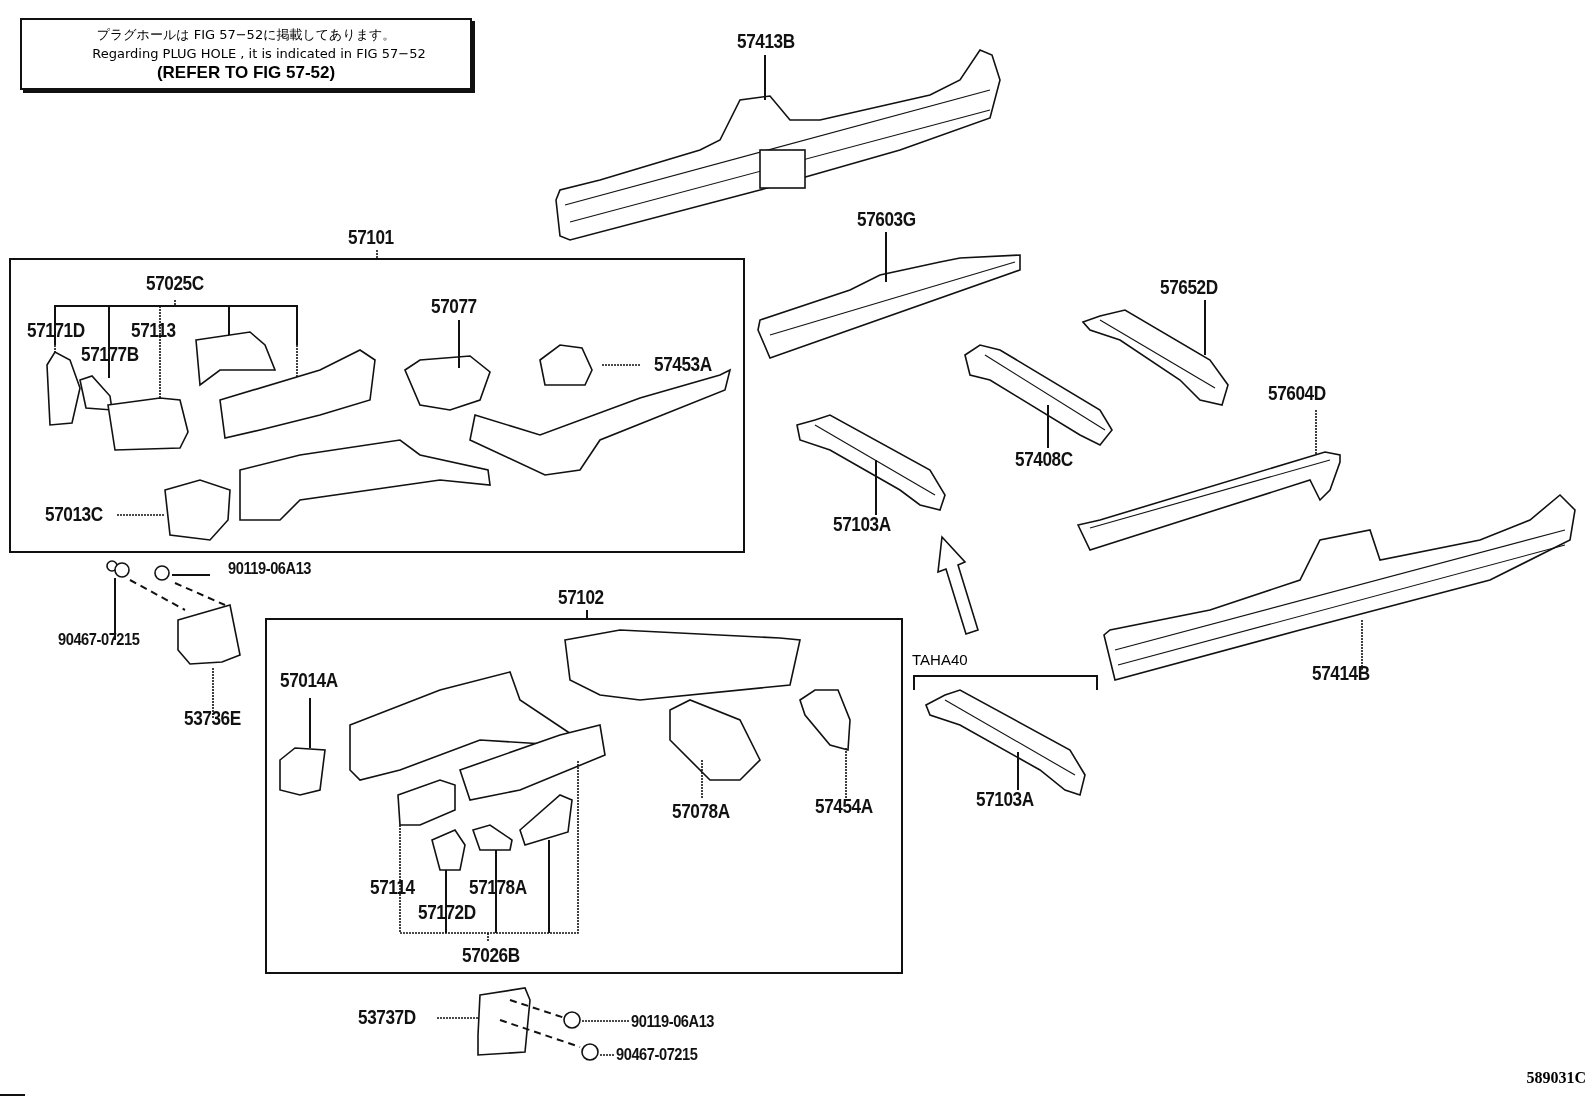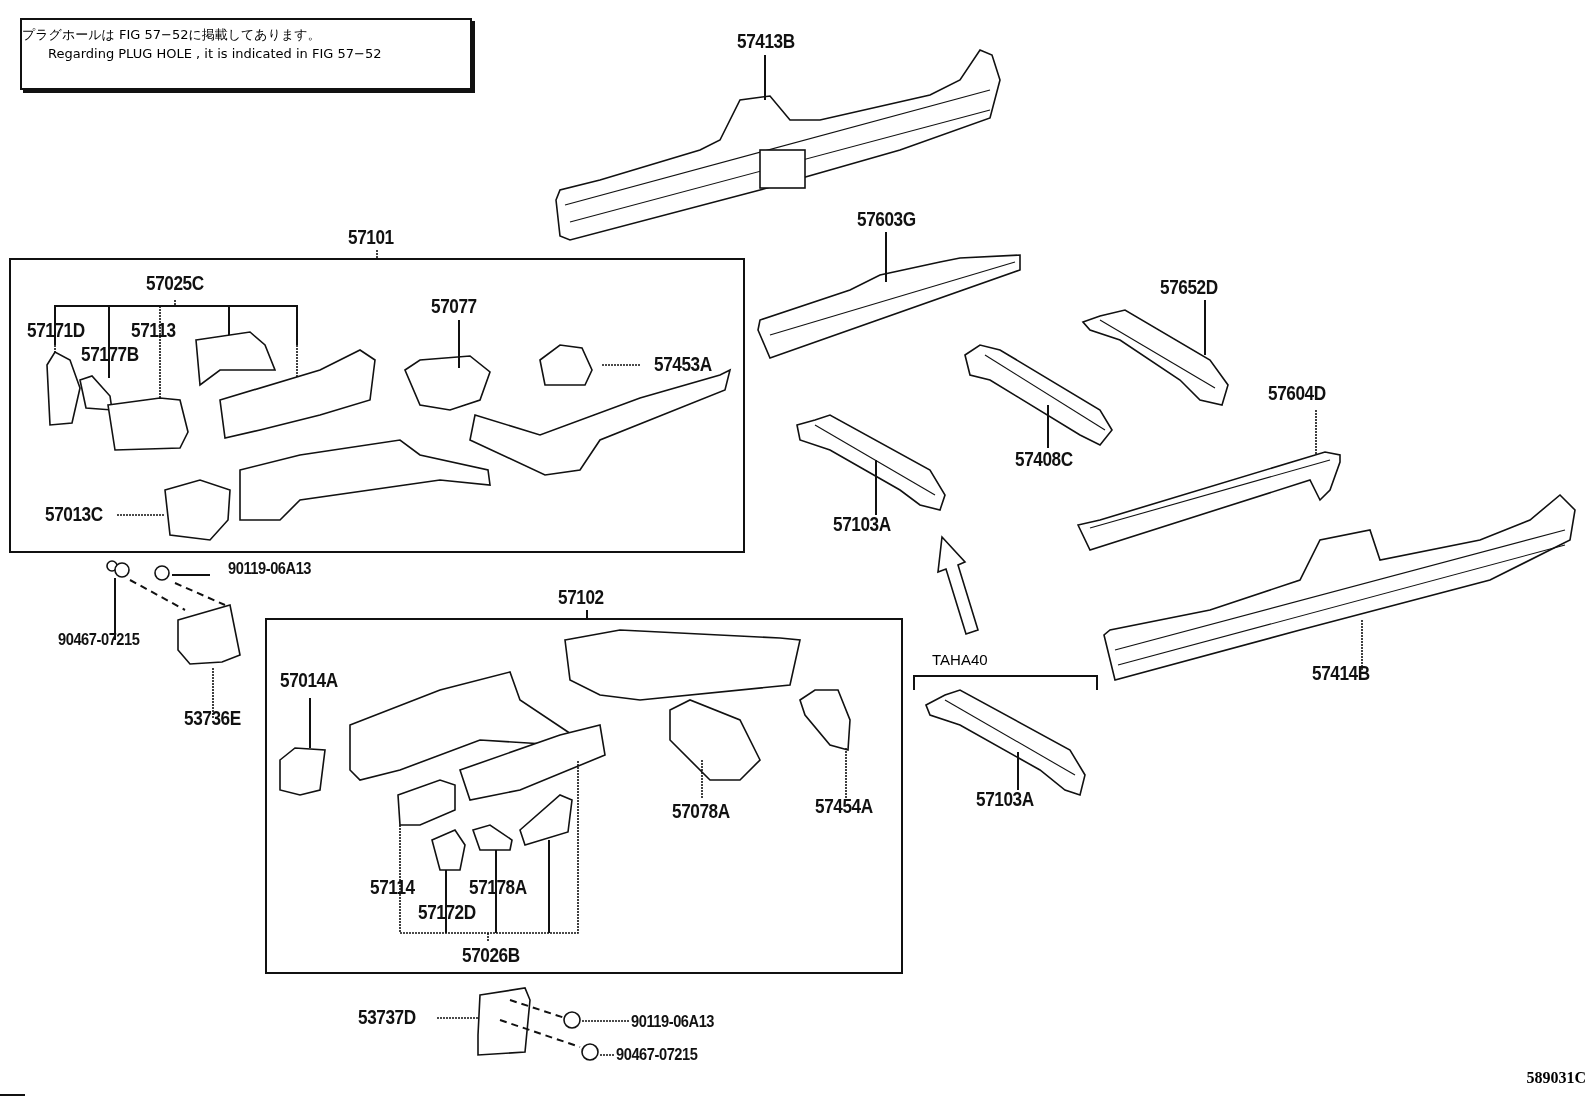--- a/index.html
+++ b/index.html
@@ -1,23 +1,23 @@
 <!DOCTYPE html>
 <html><head>
 <meta charset="utf-8">
 <style>
   html,body{margin:0;padding:0;background:#ffffff;}
   body{width:1592px;height:1099px;position:relative;overflow:hidden;font-family:"DejaVu Sans",sans-serif;color:#000;}
   .lbl{position:absolute;font-family:"Liberation Sans Narrow","Liberation Sans",sans-serif;font-weight:bold;font-size:20px;letter-spacing:-0.5px;color:#111;white-space:nowrap;line-height:1;transform:scaleX(0.86);transform-origin:left top;}
-  .note{position:absolute;left:20px;top:18px;width:448px;height:68px;border:2px solid #111;box-shadow:3px 3px 0 #111;background:#fff;}
+  .note{position:absolute;left:20px;top:18px;width:448px;height:68px;border:2px solid #111;box-shadow:3px 3px 0 #111;background:#fff;text-align:center;}
   .note .l1{font-size:13px;margin-top:6px;}
   .note .l2{font-size:13px;margin-top:2px;padding-left:26px;}
   .note .l3{font-size:17px;font-weight:bold;margin-top:2px;font-family:"Liberation Sans","DejaVu Sans",sans-serif;}
   .figid{position:absolute;right:6px;bottom:12px;font-size:16px;font-weight:bold;font-family:Liberation Serif, serif;}
-  .tahalbl{position:absolute;left:932px;top:651px;font-size:15px;font-family:"Liberation Sans",sans-serif;}
+  .tahalbl{position:absolute;left:912px;top:651px;font-size:15px;font-family:"Liberation Sans",sans-serif;}
   svg.art{position:absolute;left:0;top:0;}
   svg.art .p{fill:#fff;stroke:#111;stroke-width:1.6;}
   svg.art .d{fill:none;stroke:#111;stroke-width:1.1;}
   svg.art .ln{fill:none;stroke:#111;stroke-width:2;}
   svg.art .dot{fill:none;stroke:#111;stroke-width:1.6;stroke-dasharray:2 1;}
   svg.art .dash{fill:none;stroke:#111;stroke-width:2;stroke-dasharray:7 5;}
   svg.art .box{fill:none;stroke:#111;stroke-width:2;}
 </style>
 </head>
 <body>
@@ -151,20 +151,21 @@
     <line class="dot" x1="582" y1="1021" x2="630" y2="1021"></line>
     <line class="dot" x1="600" y1="1055" x2="615" y2="1055"></line>
   </g>
 
   <line class="ln" x1="0" y1="1095" x2="25" y2="1095"></line>
 </svg>
 
 <div class="note">
   <div class="l1">プラグホールは FIG 57−52に掲載してあります。</div>
   <div class="l2">Regarding  PLUG  HOLE , it is indicated in FIG  57−52</div>
+  <div class="l3">(REFER  TO  FIG  57-52)</div>
 </div>
 
 <div class="lbl" style="left:348px;top:227px;">57101</div>
 <div class="lbl" style="left:558px;top:587px;">57102</div>
 <div class="lbl" style="left:146px;top:273px;">57025C</div>
 <div class="lbl" style="left:462px;top:945px;">57026B</div>
 
 <div class="lbl" style="left:737px;top:31px;">57413B</div>
 <div class="lbl" style="left:857px;top:209px;">57603G</div>
 <div class="lbl" style="left:1160px;top:277px;">57652D</div>

